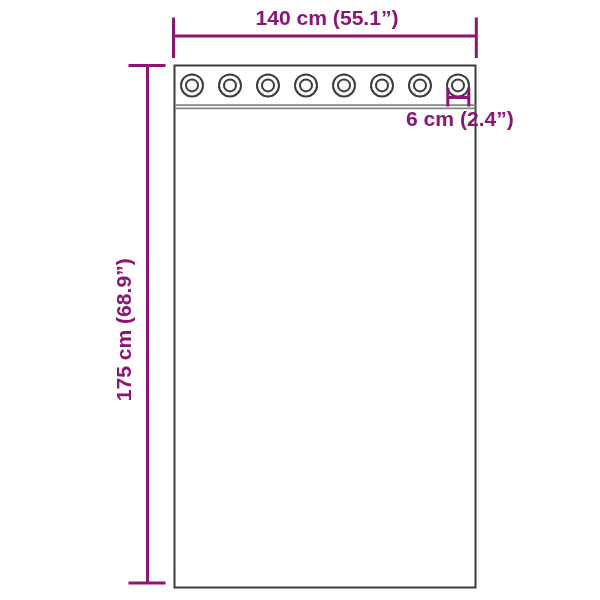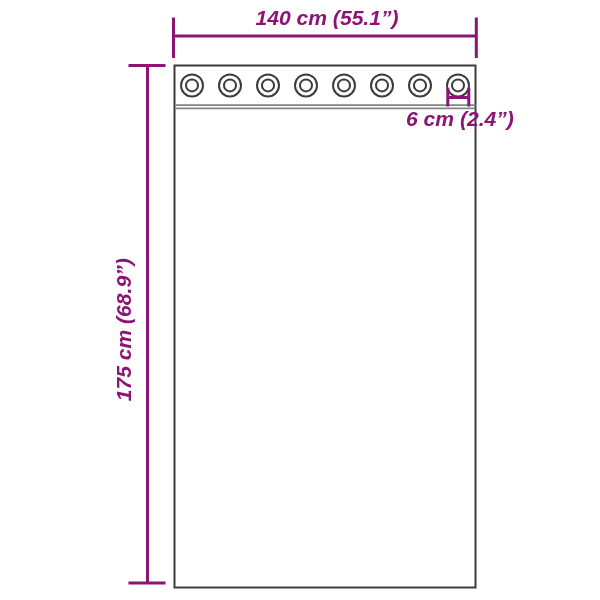--- a/index.html
+++ b/index.html
@@ -1,16 +1,16 @@
 <!DOCTYPE html>
 <html><head>
 <meta charset="utf-8">
 <style>
   html,body{margin:0;padding:0;background:#ffffff;}
-  .wrap{width:600px;height:600px;position:relative;overflow:hidden;font-style:italic;}
+  .wrap{width:600px;height:600px;position:relative;overflow:hidden;}
   svg{display:block;}
   text{font-family:"Liberation Sans", sans-serif;font-weight:bold;fill:#8c1474;}
 </style>
 </head>
 <body>
 <div class="wrap">
 <svg width="600" height="600" viewBox="0 0 600 600">
 
   <rect x="0" y="0" width="600" height="600" fill="#ffffff"></rect>
 

